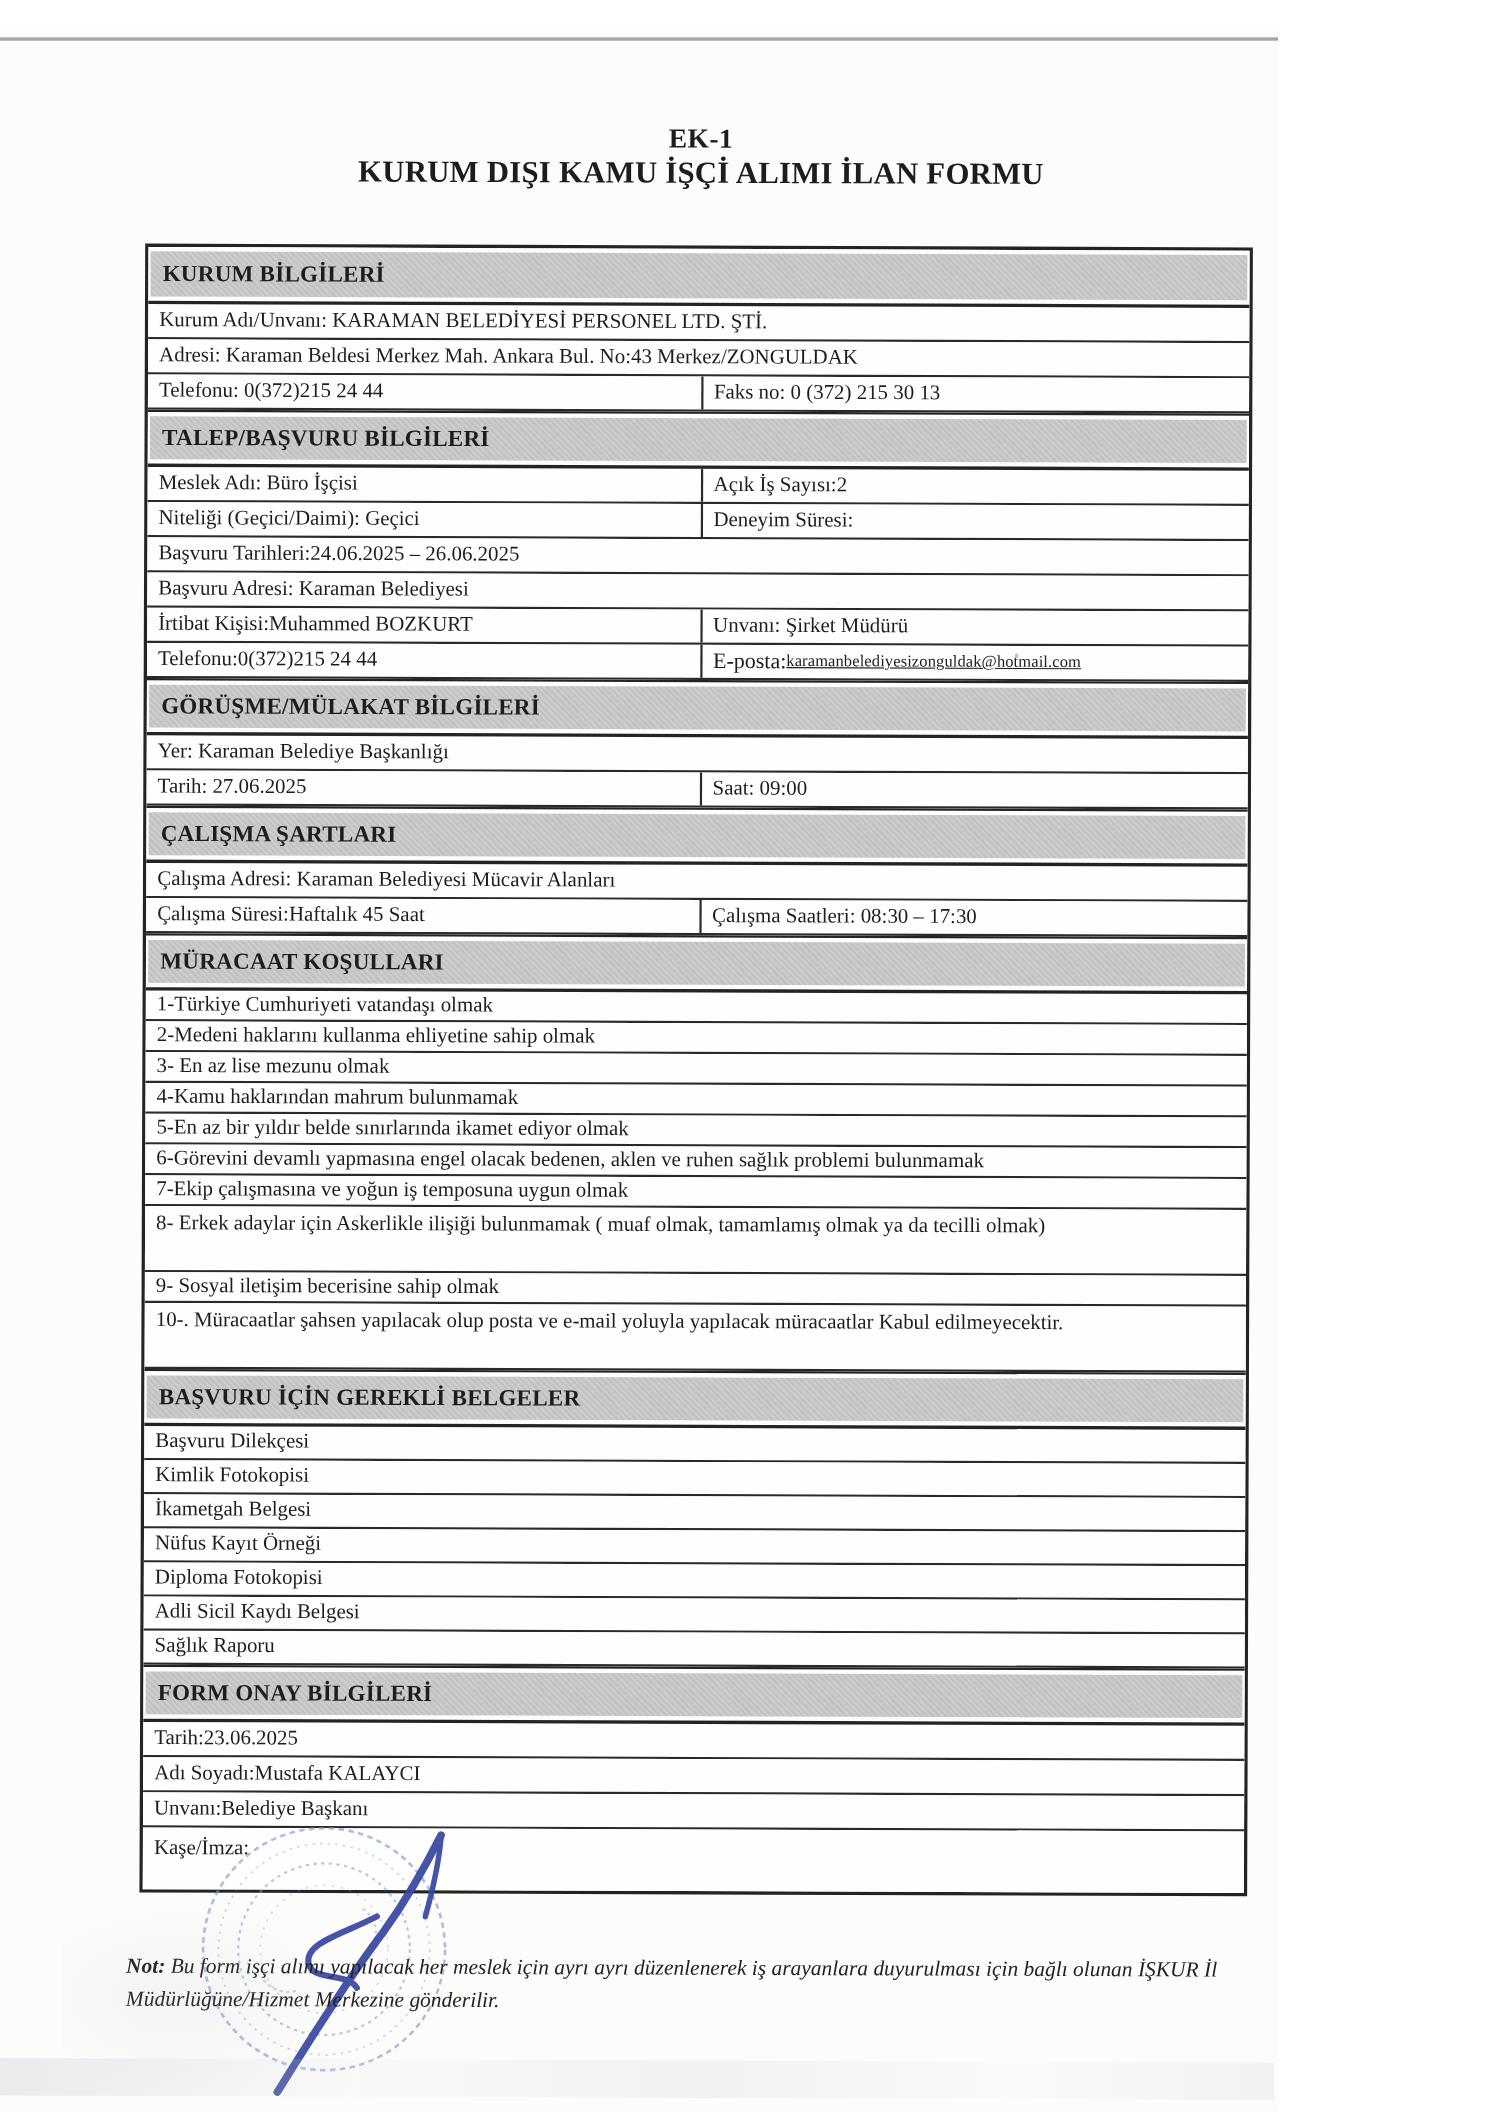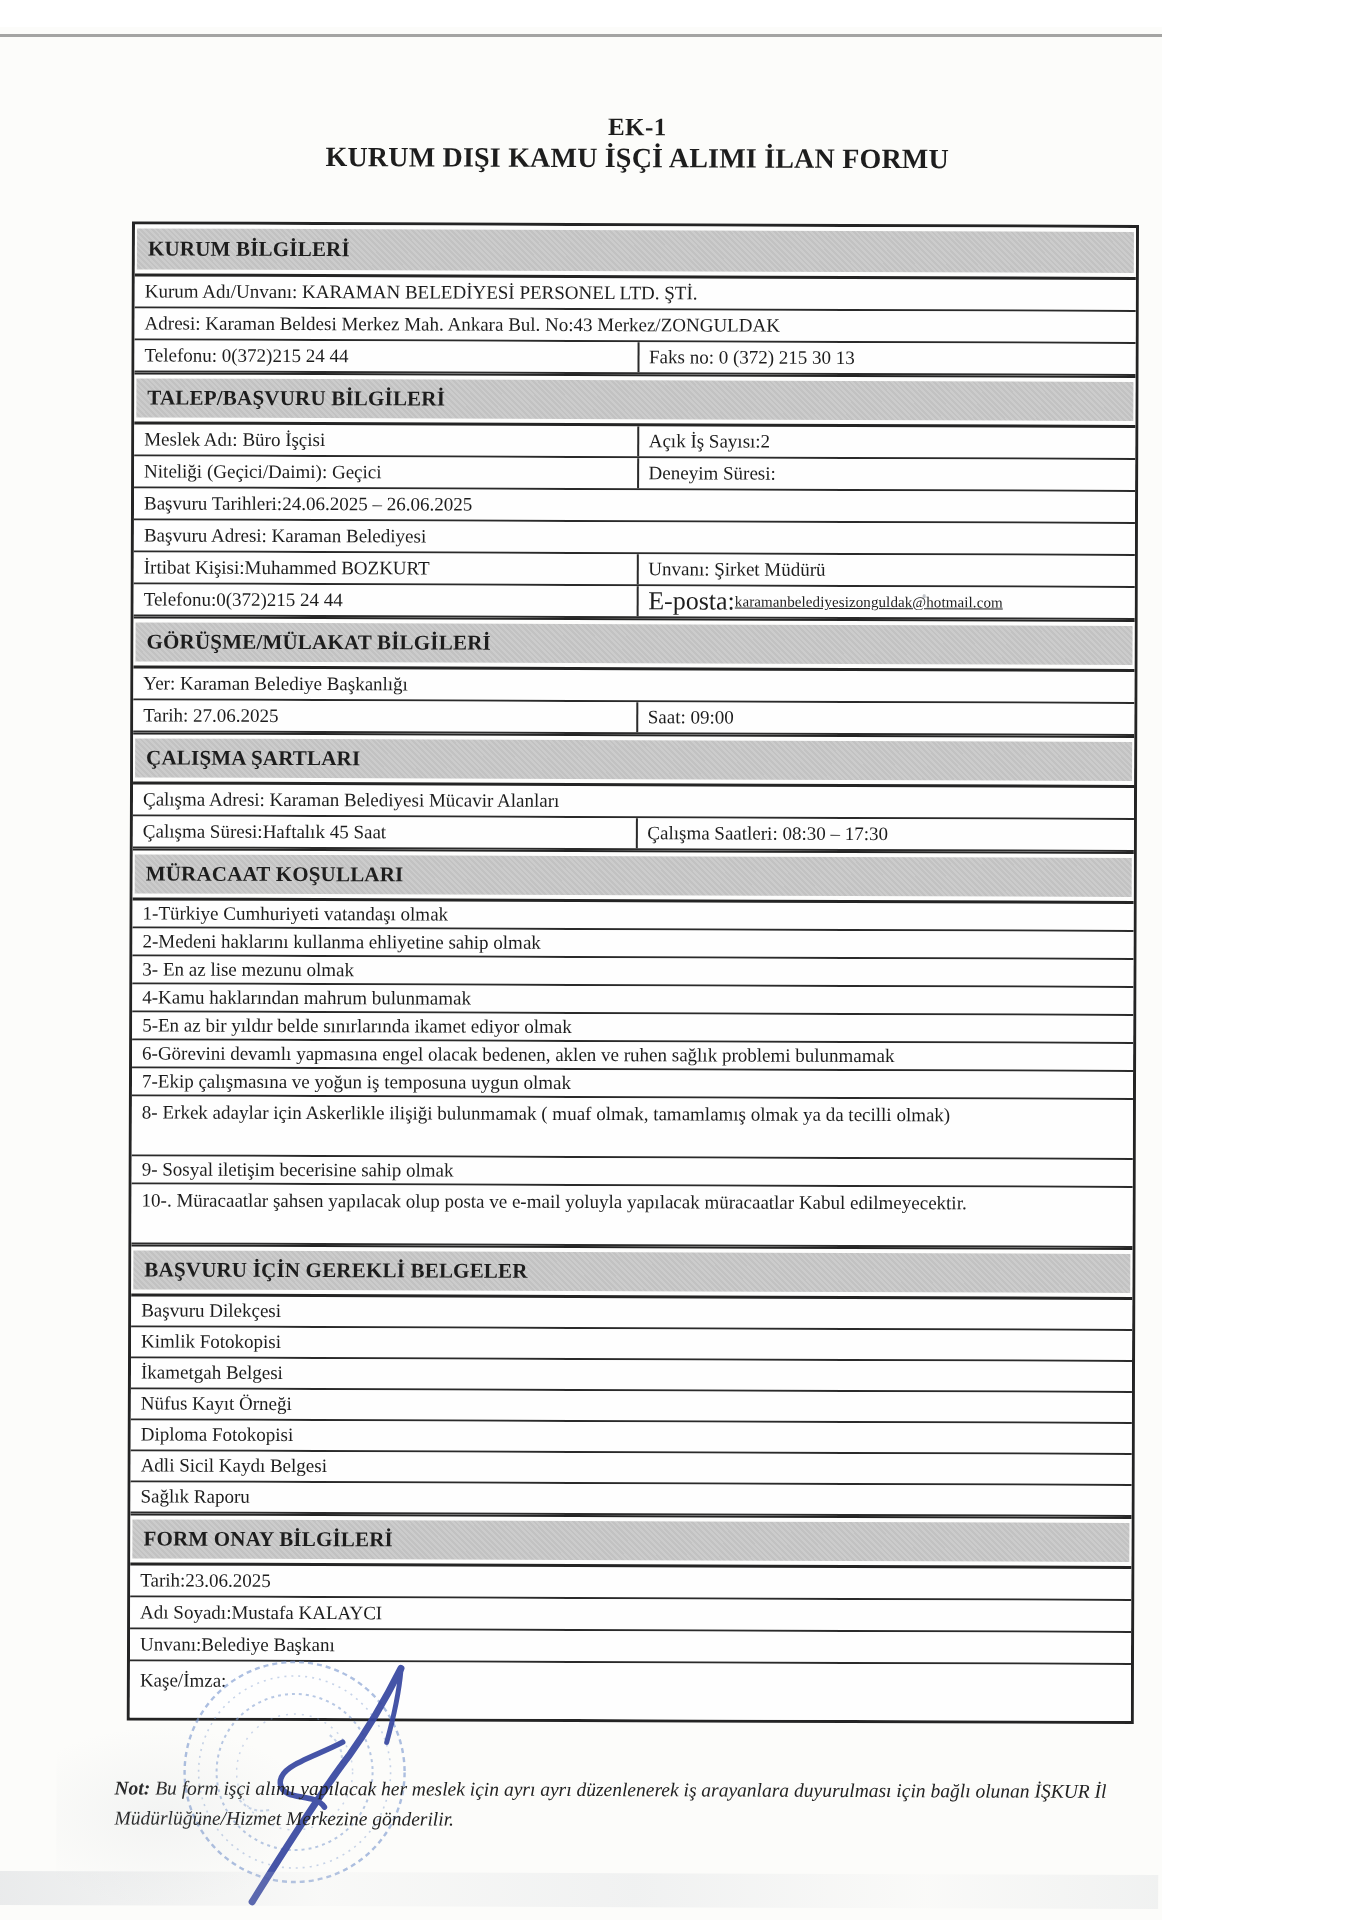--- a/index.html
+++ b/index.html
@@ -61,21 +61,21 @@
     padding:0 10px;font-size:19px;line-height:1.2;
     box-sizing:border-box;white-space:nowrap;overflow:hidden;
   }
   .cell.full{width:100%;}
   .cell.left{width:50.2%;}
   .cell.right{flex:1;border-left:2px solid #2a2a2a;}
   .row.tall .cell{
     display:block;white-space:normal;padding-top:3px;line-height:1.42;
   }
   .row.kase .cell{align-items:flex-start;padding-top:8px;}
-  .elabel{font-size:26px;}
+  .elabel{font-size:20px;}
   .evalue{font-size:15px;letter-spacing:.1px;text-decoration:underline;}
 
   .stamp-wrap{position:absolute;left:148px;top:1614px;width:330px;height:280px;}
   .note{
     position:absolute;left:118px;top:1748px;width:1070px;
     font-style:italic;font-size:19.5px;line-height:1.55;color:#222;
   }
   .note-label{font-weight:bold;}
 
   .speck{position:absolute;background:#8e949c;opacity:.55;border-radius:1px;}

